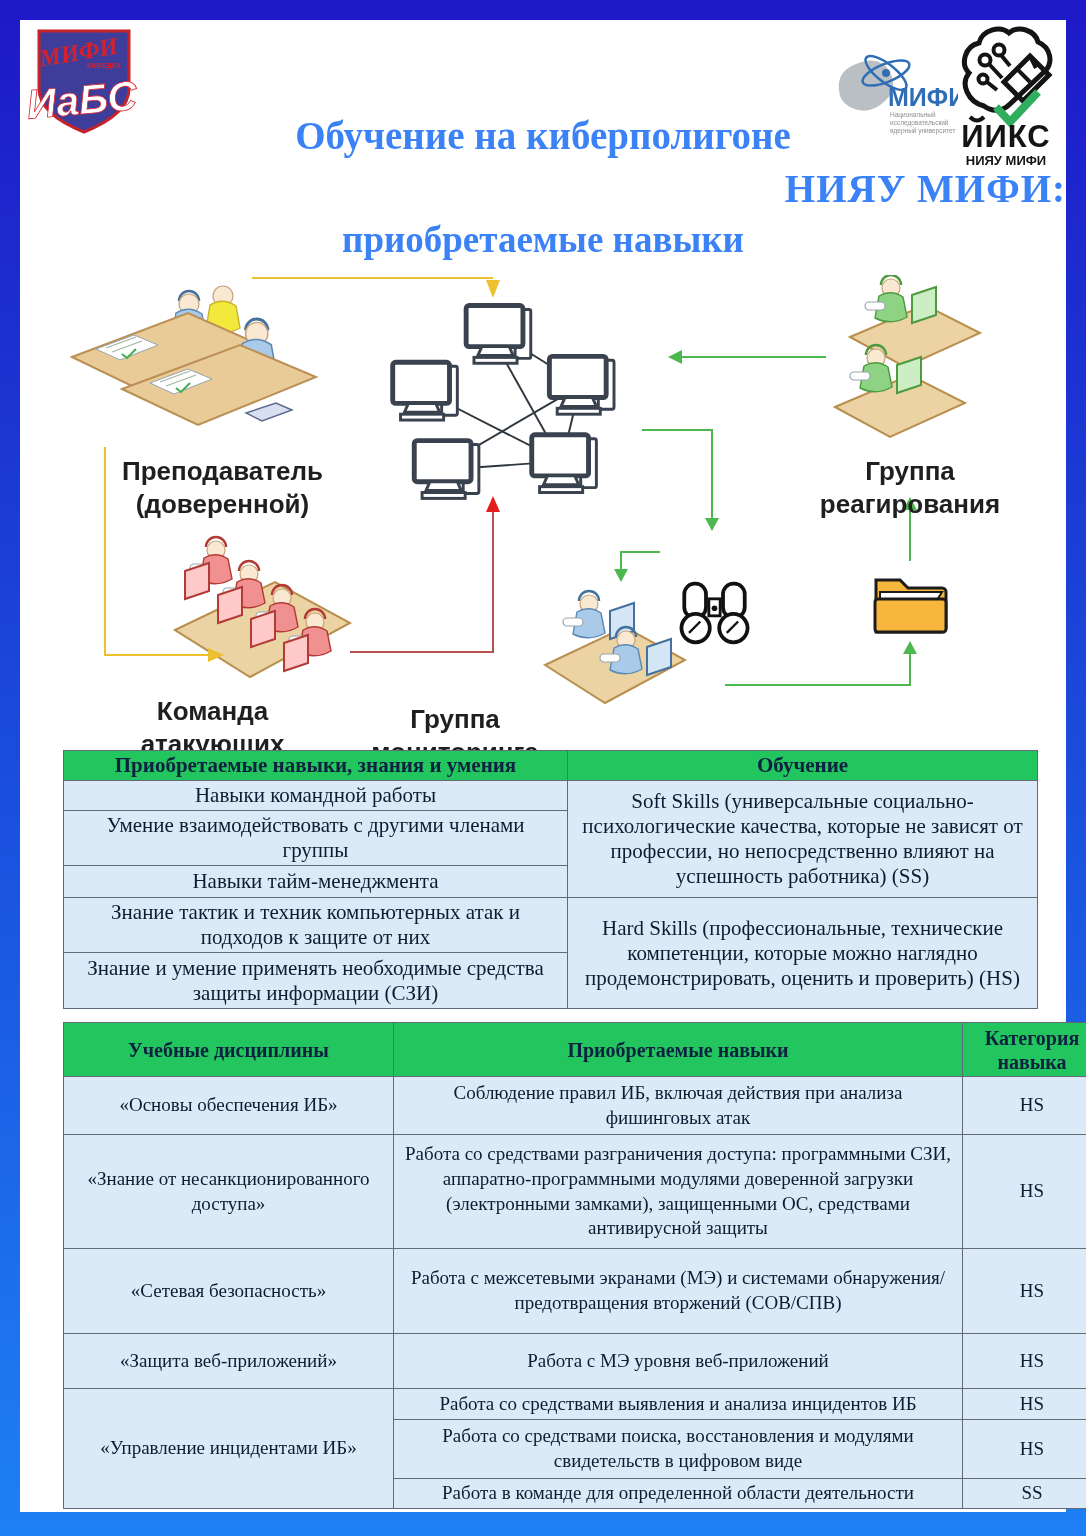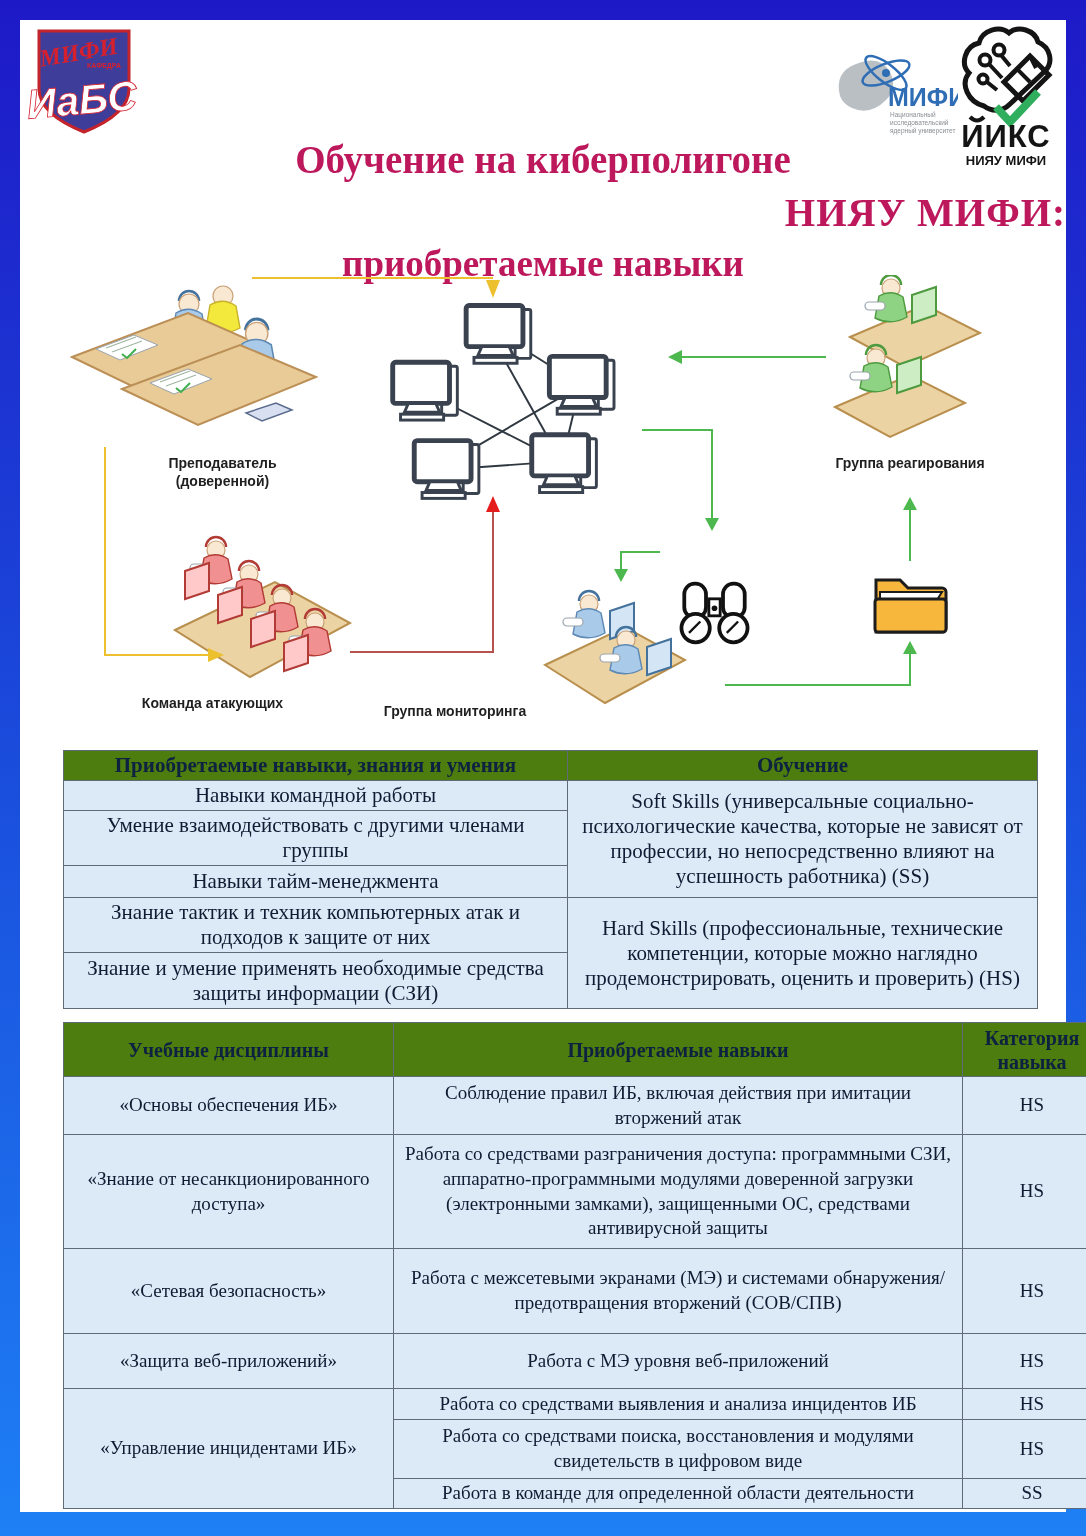--- a/index.html
+++ b/index.html
@@ -5,40 +5,40 @@
   html,body{margin:0;padding:0;}
   body{
     width:1086px;height:1536px;position:relative;overflow:hidden;
     background:linear-gradient(180deg,#1e19c7 0%,#1a4fdd 52%,#1e80f5 100%);
     font-family:"Liberation Sans",sans-serif;
   }
   .page{position:absolute;left:20px;top:20px;width:1046px;height:1492px;background:#ffffff;}
 
   
   .title{position:absolute;top:90px;left:0;width:100%;text-align:center;
-         font-family:"Liberation Serif",serif;font-weight:bold;color:#be185d;margin-top:24px;}
+         font-family:"Liberation Serif",serif;font-weight:bold;color:#3b82f6;}
   .title .l1{font-size:39px;line-height:1.35;}
   .title .l2{font-size:39px;line-height:1.35;letter-spacing:1px;text-align:right;}
   .title .l3{font-size:37px;line-height:1.35;}
 
   .logo-iabs{position:absolute;left:8px;top:2px;width:112px;height:120px;}
   .logo-mephi{position:absolute;left:808px;top:26px;width:130px;height:95px;}
   .logo-iiks{position:absolute;left:932px;top:2px;width:110px;height:152px;}
   .iabs-script{font-family:"Liberation Serif",serif;font-style:italic;font-weight:bold;font-size:24px;fill:#d6202e;}
   .iabs-kaf{font-size:7px;font-weight:bold;fill:#d6202e;}
   .iabs-main{font-family:"Liberation Sans",sans-serif;font-style:italic;font-weight:bold;font-size:41px;fill:#ffffff;stroke:#d6202e;stroke-width:.8;}
   .mephi-name{font-weight:bold;font-size:25px;fill:#2f6eb5;}
   .mephi-sub{font-size:6.5px;fill:#8a8f94;}
   .iiks-name{font-weight:bold;font-size:31px;fill:#141414;letter-spacing:1px;}
   .iiks-sub{font-weight:bold;font-size:13px;fill:#141414;}
 
   
   .diagram{position:absolute;top:250px;left:0;width:1046px;height:470px;}
   .diagram .art{position:absolute;}
-  .dlabel{position:absolute;text-align:center;font-weight:bold;font-size:14px;color:#1f1f1f;line-height:1.25;}
+  .dlabel{position:absolute;text-align:center;font-weight:bold;font-size:26px;color:#1f1f1f;line-height:1.25;}
 
   .pcscr{fill:#fff;stroke:#39424e;stroke-width:5;}
   .pcbox{fill:#fff;stroke:#39424e;stroke-width:3;}
   .pcstand{fill:#fff;stroke:#39424e;stroke-width:3;}
   .netline{stroke:#2f3740;stroke-width:2;}
 
   .platform{fill:#ecd3a3;stroke:#b98f4e;stroke-width:2;}
   .head{fill:#f9e8d2;stroke:#c9a177;stroke-width:1.2;}
   .arm{fill:#ffffff;stroke:#9aa4ae;stroke-width:1.2;}
   .attack  .body{fill:#f19090;stroke:#b23b35;stroke-width:1.4;}
@@ -53,21 +53,21 @@
   .hset{fill:none;stroke-width:2.5;}
   .desk{fill:#e8cb97;stroke:#bb8f55;stroke-width:2;}
   .paper{fill:#ffffff;stroke:#9aa4ae;stroke-width:1;}
   .pline{stroke:#9fb6a0;stroke-width:1.2;}
   .ptick{stroke:#3fae4e;stroke-width:2;fill:none;}
 
   
   table{border-collapse:collapse;table-layout:fixed;width:975px;
         font-family:"Liberation Serif",serif;color:#0e1c33;}
   th,td{border:1.5px solid #5f6b77;text-align:center;vertical-align:middle;padding:2px 10px;}
-  th{background:#4d7c0f;color:#0d2140;}
+  th{background:#22c55e;color:#0d2140;}
   td{background:#dce9f6;}
   .t1{position:absolute;top:730px;left:43px;font-size:21px;}
   .t1 th{font-size:21px;}
   .t2{position:absolute;top:1002px;left:43px;font-size:19px;line-height:1.3;}
   .t2 th{font-size:20px;line-height:1.2;}
 </style>
 </head>
 <body>
 
 <div class="page">
@@ -310,21 +310,21 @@
 
   <table class="t2">
     <tbody>
         <tr style="height:54px">
       <th style="width:309px">Учебные дисциплины</th>
       <th style="width:548px">Приобретаемые навыки</th>
       <th style="width:118px">Категория навыка</th>
     </tr>
     <tr style="height:58px">
       <td>«Основы обеспечения ИБ»</td>
-      <td>Соблюдение правил ИБ, включая действия при имитации вторжений атак</td>
+      <td>Соблюдение правил ИБ, включая действия при анализа фишинговых атак</td>
       <td>HS</td>
     </tr>
     <tr style="height:114px">
       <td>«Знание от несанкционированного доступа»</td>
       <td>Работа со средствами разграничения доступа: программными СЗИ, аппаратно-программными модулями доверенной загрузки (электронными замками), защищенными ОС, средствами антивирусной защиты</td>
       <td>HS</td>
     </tr>
     <tr style="height:85px">
       <td>«Сетевая безопасность»</td>
       <td>Работа с межсетевыми экранами (МЭ) и системами обнаружения/предотвращения вторжений (СОВ/СПВ)</td>

